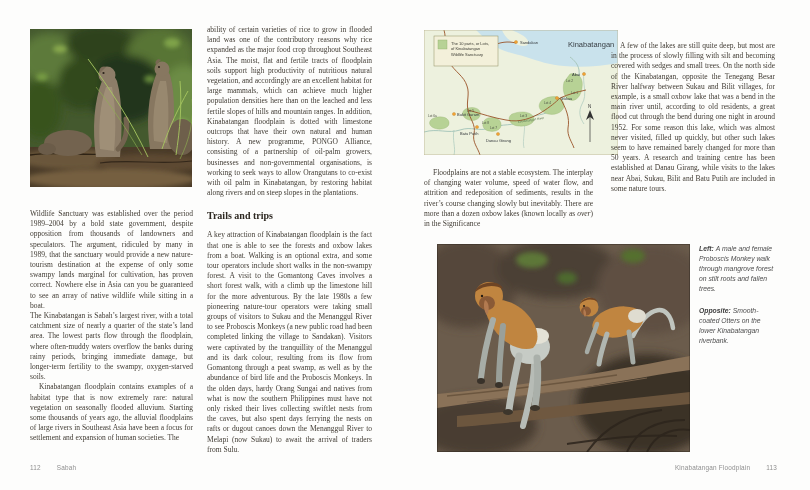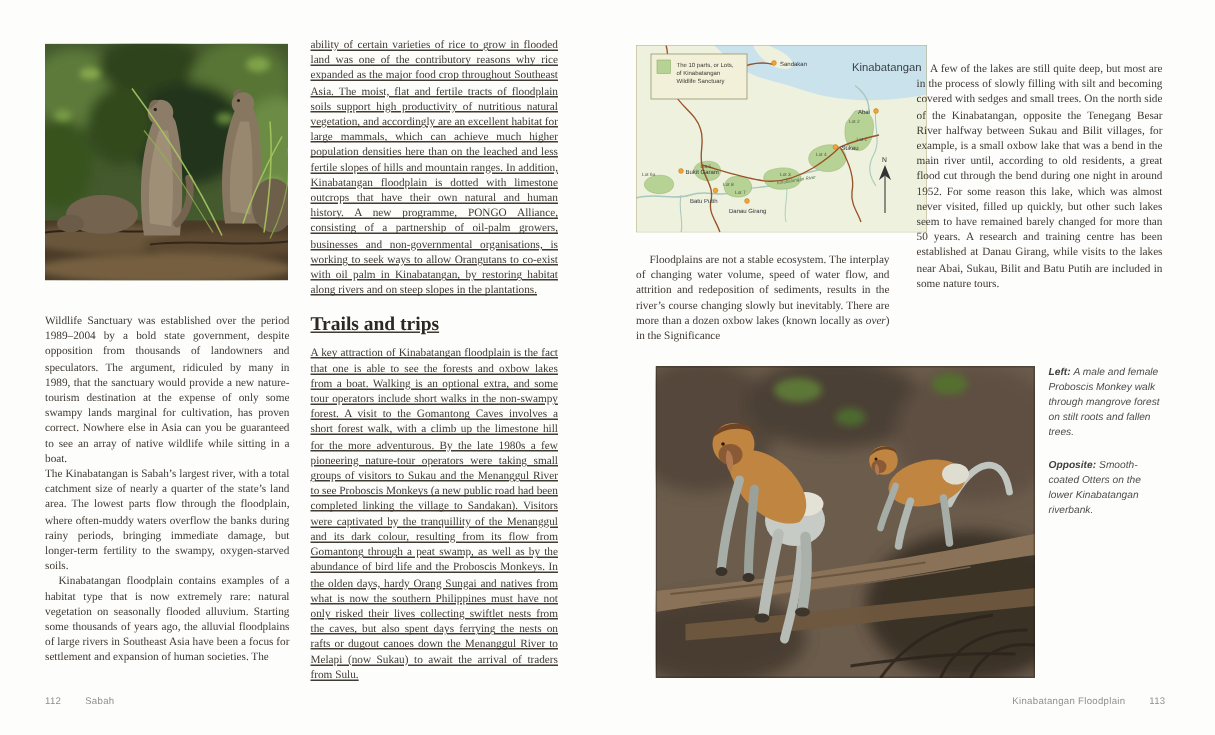--- a/index.html
+++ b/index.html
@@ -5,25 +5,25 @@
   * { margin:0; padding:0; box-sizing:border-box; }
   html,body { background:#ffffff; }
   .spread {
     position:relative; width:810px; height:490px; background:#fdfdfc;
     font-family:"Liberation Serif","DejaVu Serif",serif; color:#403b33;
     overflow:hidden;
   }
   .col { position:absolute; font-size:7.5px; line-height:10.2px; text-align:justify; }
   .col p { text-align:justify; }
   .col p.ind { text-indent:9px; }
-  .col h3 { font-size:13px; line-height:10px; color:#2d2821; font-weight:bold; }
+  .col h3 { font-size:10px; line-height:10px; color:#2d2821; font-weight:bold; }
   .col .em { font-style:italic; }
   #col1 { left:30px; top:209px; width:163px; }
   #col1 h3 { margin-top:15px; margin-bottom:8px; }
-  #col2 { left:207px; top:25px; width:165px;text-decoration:underline; }
+  #col2 { left:207px; top:25px; width:165px; }
   #col2 h3 { margin-top:13px; margin-bottom:9px; }
   #colA { left:424px; top:168px; width:169px; }
   #colB { left:611px; top:25px; width:164px; }
   #colB p.ind { margin-top:16px; }
   figure { position:absolute; overflow:hidden; }
   figure svg { display:block; width:100%; height:100%; }
   #otter-photo  { left:30px;  top:29px;  width:162px; height:158px; }
   #map-figure   { left:424px; top:30px;  width:194px; height:125px; }
   #monkey-photo { left:437px; top:244px; width:253px; height:208px; }
   .captions {

